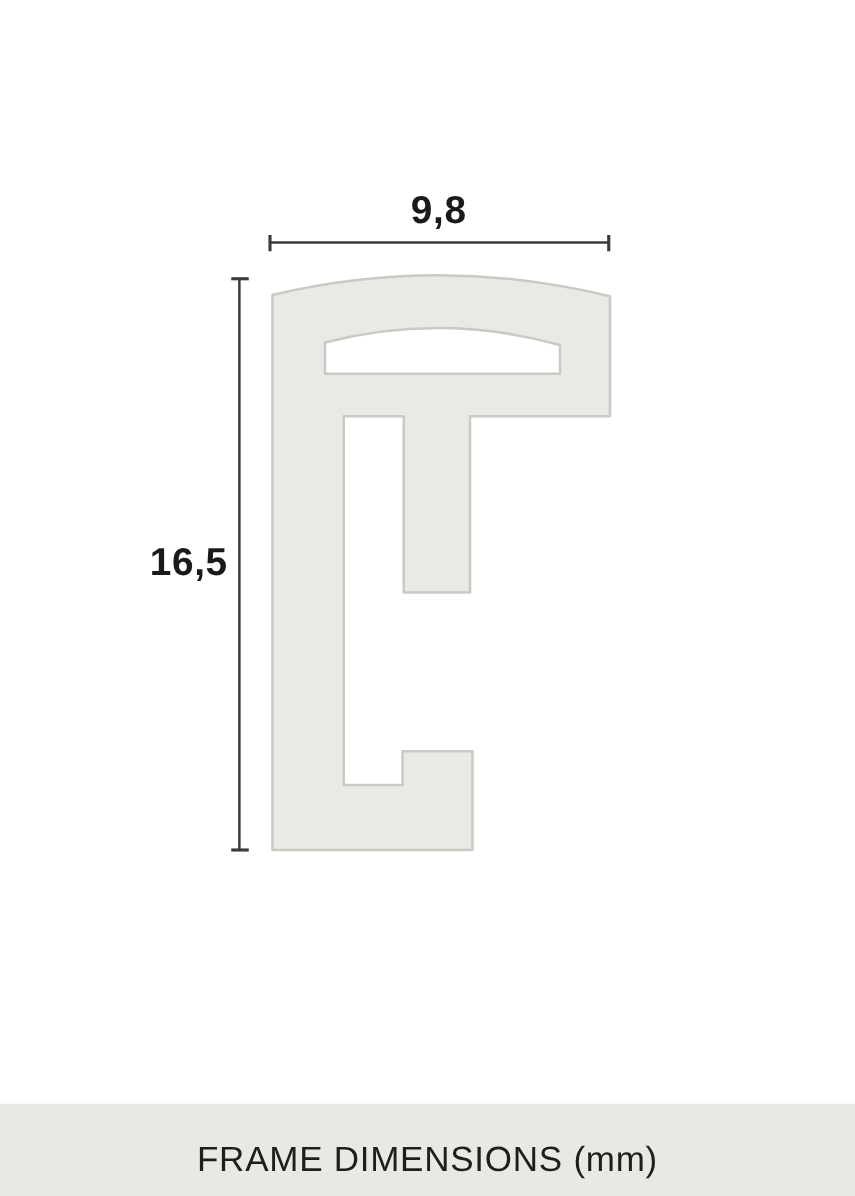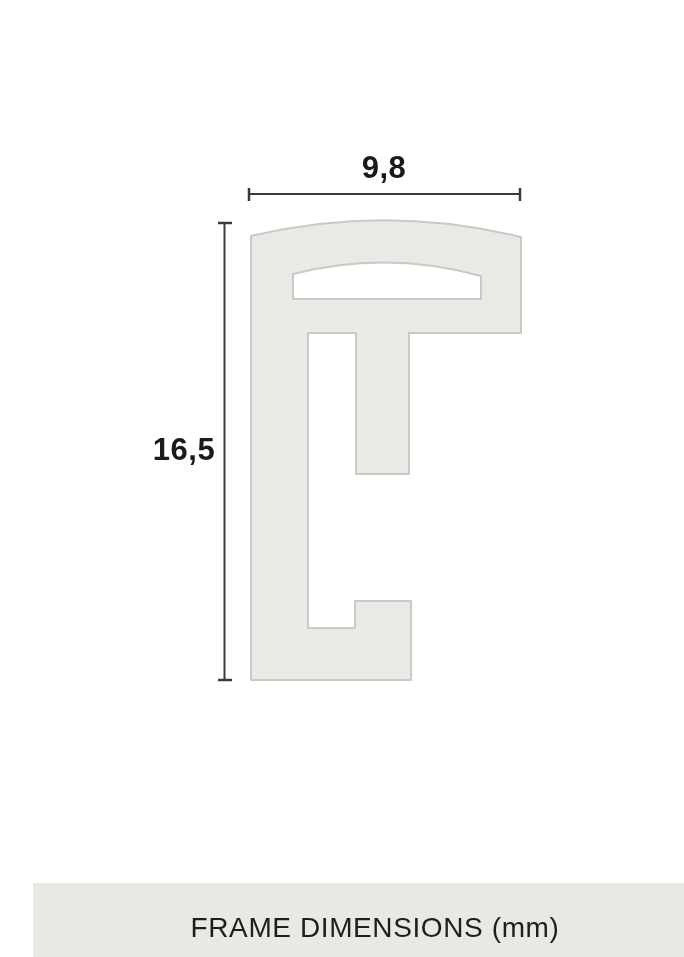--- a/index.html
+++ b/index.html
@@ -10,21 +10,20 @@
     width: 684px;
     height: 957px;
     background: #ffffff;
     position: relative;
     overflow: hidden;
     font-family: "Liberation Sans", sans-serif;
   }
   .stage {
     position: absolute;
     inset: 0;
-    margin-left: 33px;
   }
   svg.diagram {
     position: absolute;
     top: 0;
     left: 0;
     display: block;
   }
   .dim-label {
     font-family: "Liberation Sans", "DejaVu Sans", sans-serif;
     font-weight: bold;

